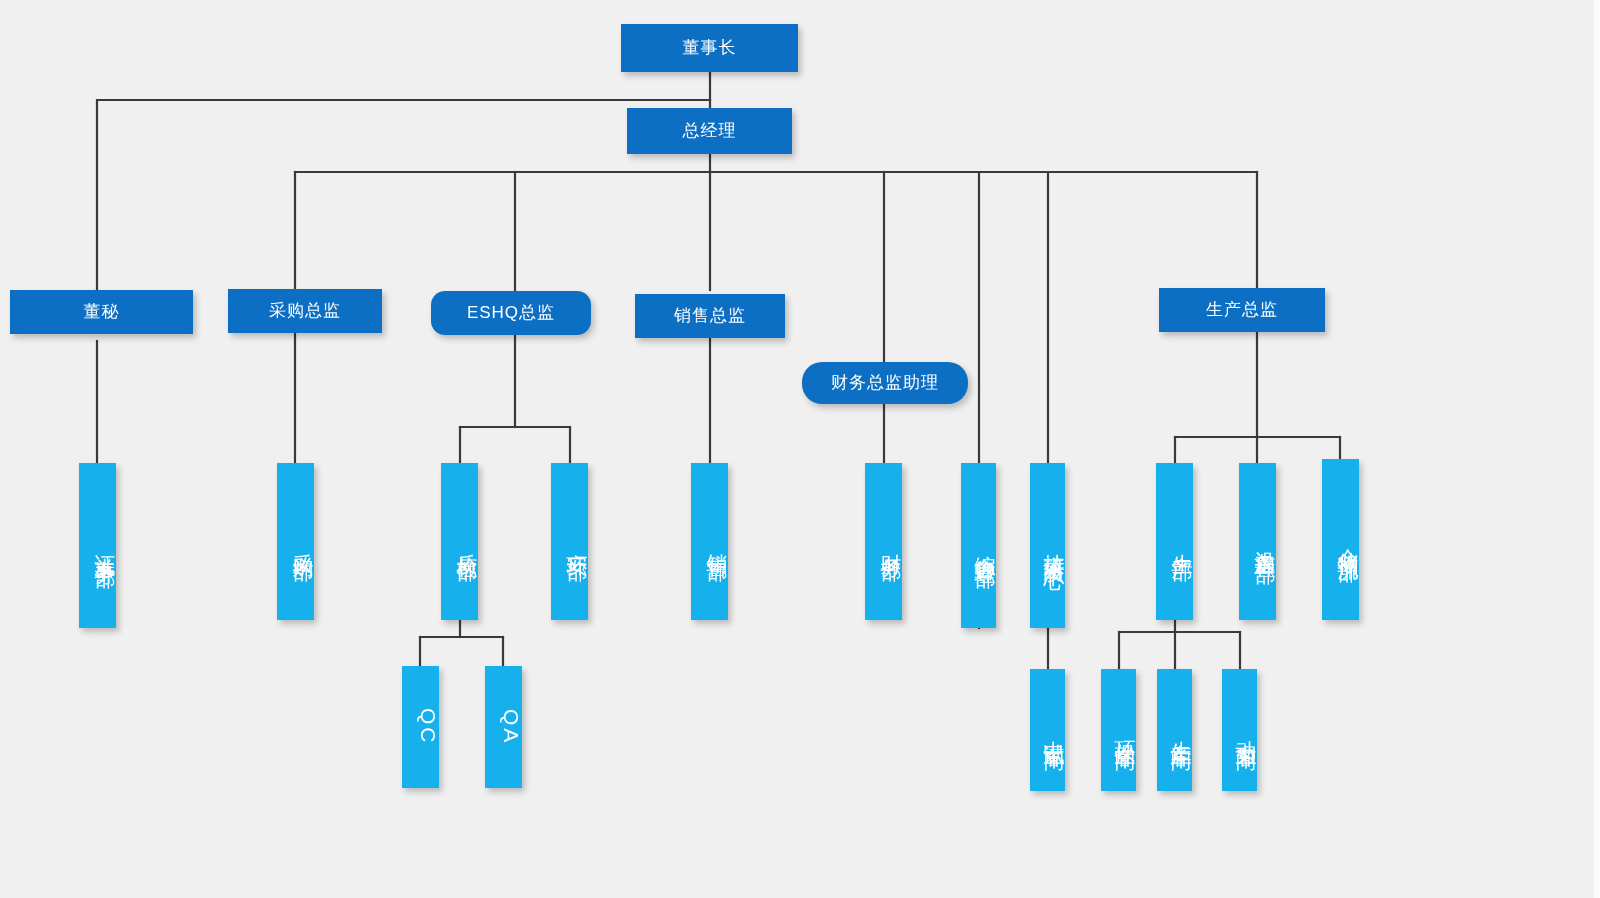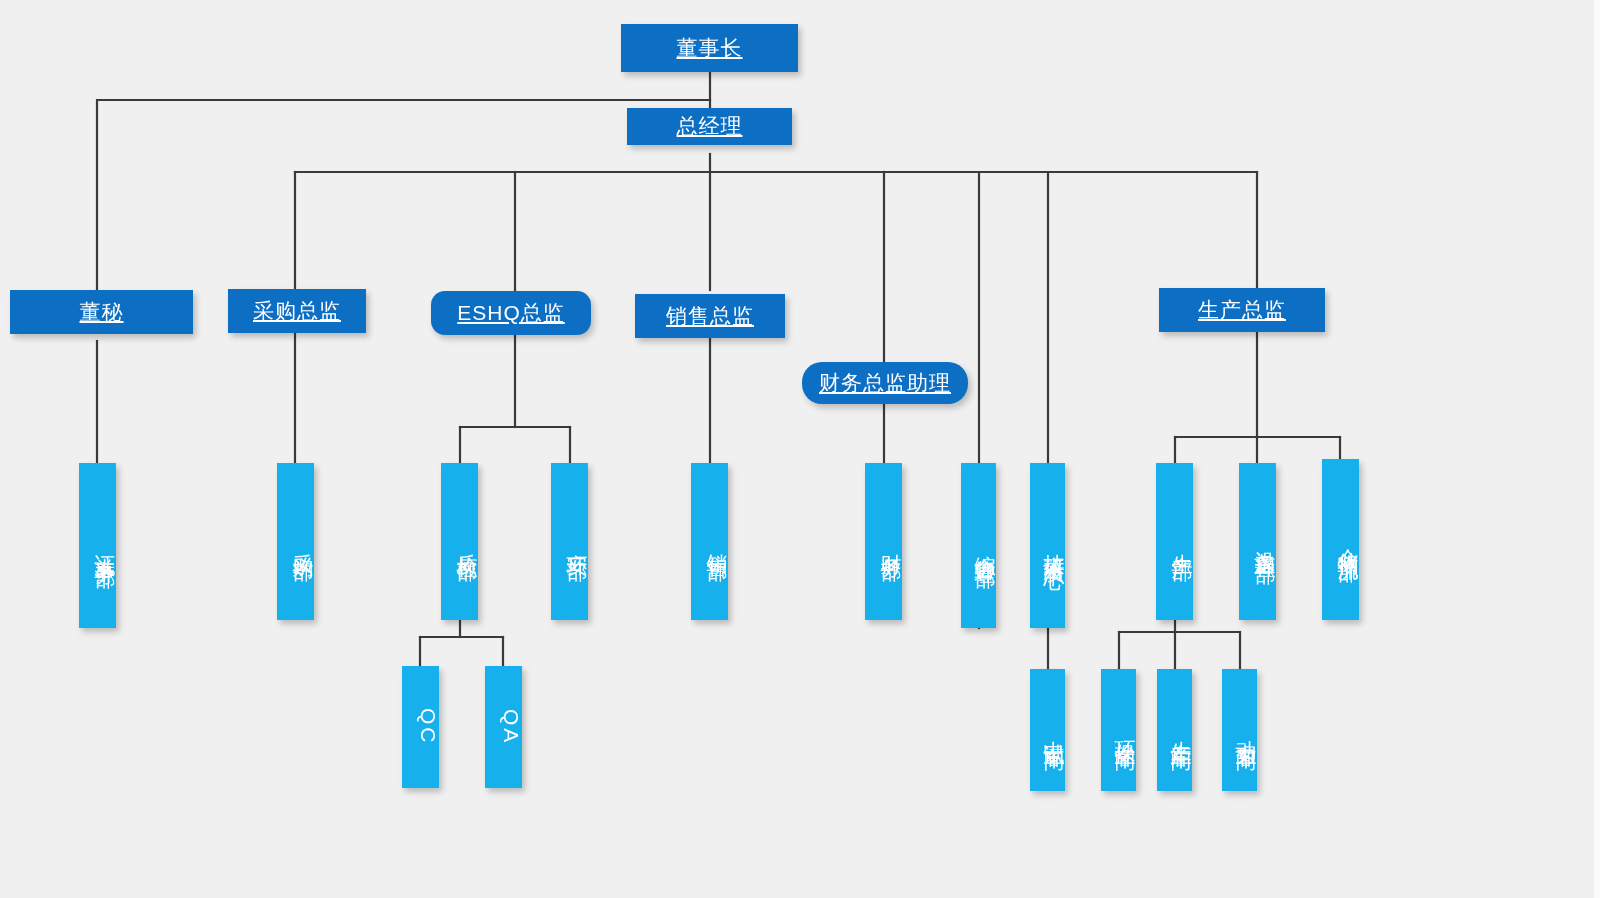--- a/index.html
+++ b/index.html
@@ -29,24 +29,23 @@
     box-sizing:border-box;
     display:flex;align-items:center;justify-content:center;
     color:#ffffff;
     text-align:center;
     box-shadow:3px 4px 6px rgba(0,0,0,0.22);
     line-height:1.08;
   }
   .node.dark{ background:#0d6fc4; }
   .node.light{ background:#16b0ec; }
   .node.horiz{
-    font-size:21px;
+    font-size:17px;
     letter-spacing:1px;
     padding:0 16px;
-    text-decoration:underline;
   }
   .node.vert{
     writing-mode:vertical-rl;
     text-orientation:upright;
     font-size:21px;
     letter-spacing:3px;
     padding:8px 0;
     align-items:flex-start;
     justify-content:center;
   }
@@ -110,29 +109,29 @@
       <path d="M1119,632 L1119,669"></path>
       <path d="M1175,632 L1175,669"></path>
       <path d="M1240,632 L1240,669"></path>
     </g>
   </svg>
 
   <div class="node dark horiz" style="left:621px;top:24px;width:177px;height:48px;">
     <span>董事长</span>
   </div>
 
-  <div class="node dark horiz" style="left:627px;top:108px;width:165px;height:37px;">
+  <div class="node dark horiz" style="left:627px;top:108px;width:165px;height:46px;">
     <span>总经理</span>
   </div>
 
   <div class="node dark horiz" style="left:10px;top:290px;width:183px;height:44px;">
     <span>董秘</span>
   </div>
 
-  <div class="node dark horiz" style="left:228px;top:289px;width:138px;height:44px;">
+  <div class="node dark horiz" style="left:228px;top:289px;width:154px;height:44px;">
     <span>采购总监</span>
   </div>
 
   <div class="node dark horiz" style="left:431px;top:291px;width:160px;height:44px;border-radius:14px;">
     <span>ESHQ总监</span>
   </div>
 
   <div class="node dark horiz" style="left:635px;top:294px;width:150px;height:44px;">
     <span>销售总监</span>
   </div>

